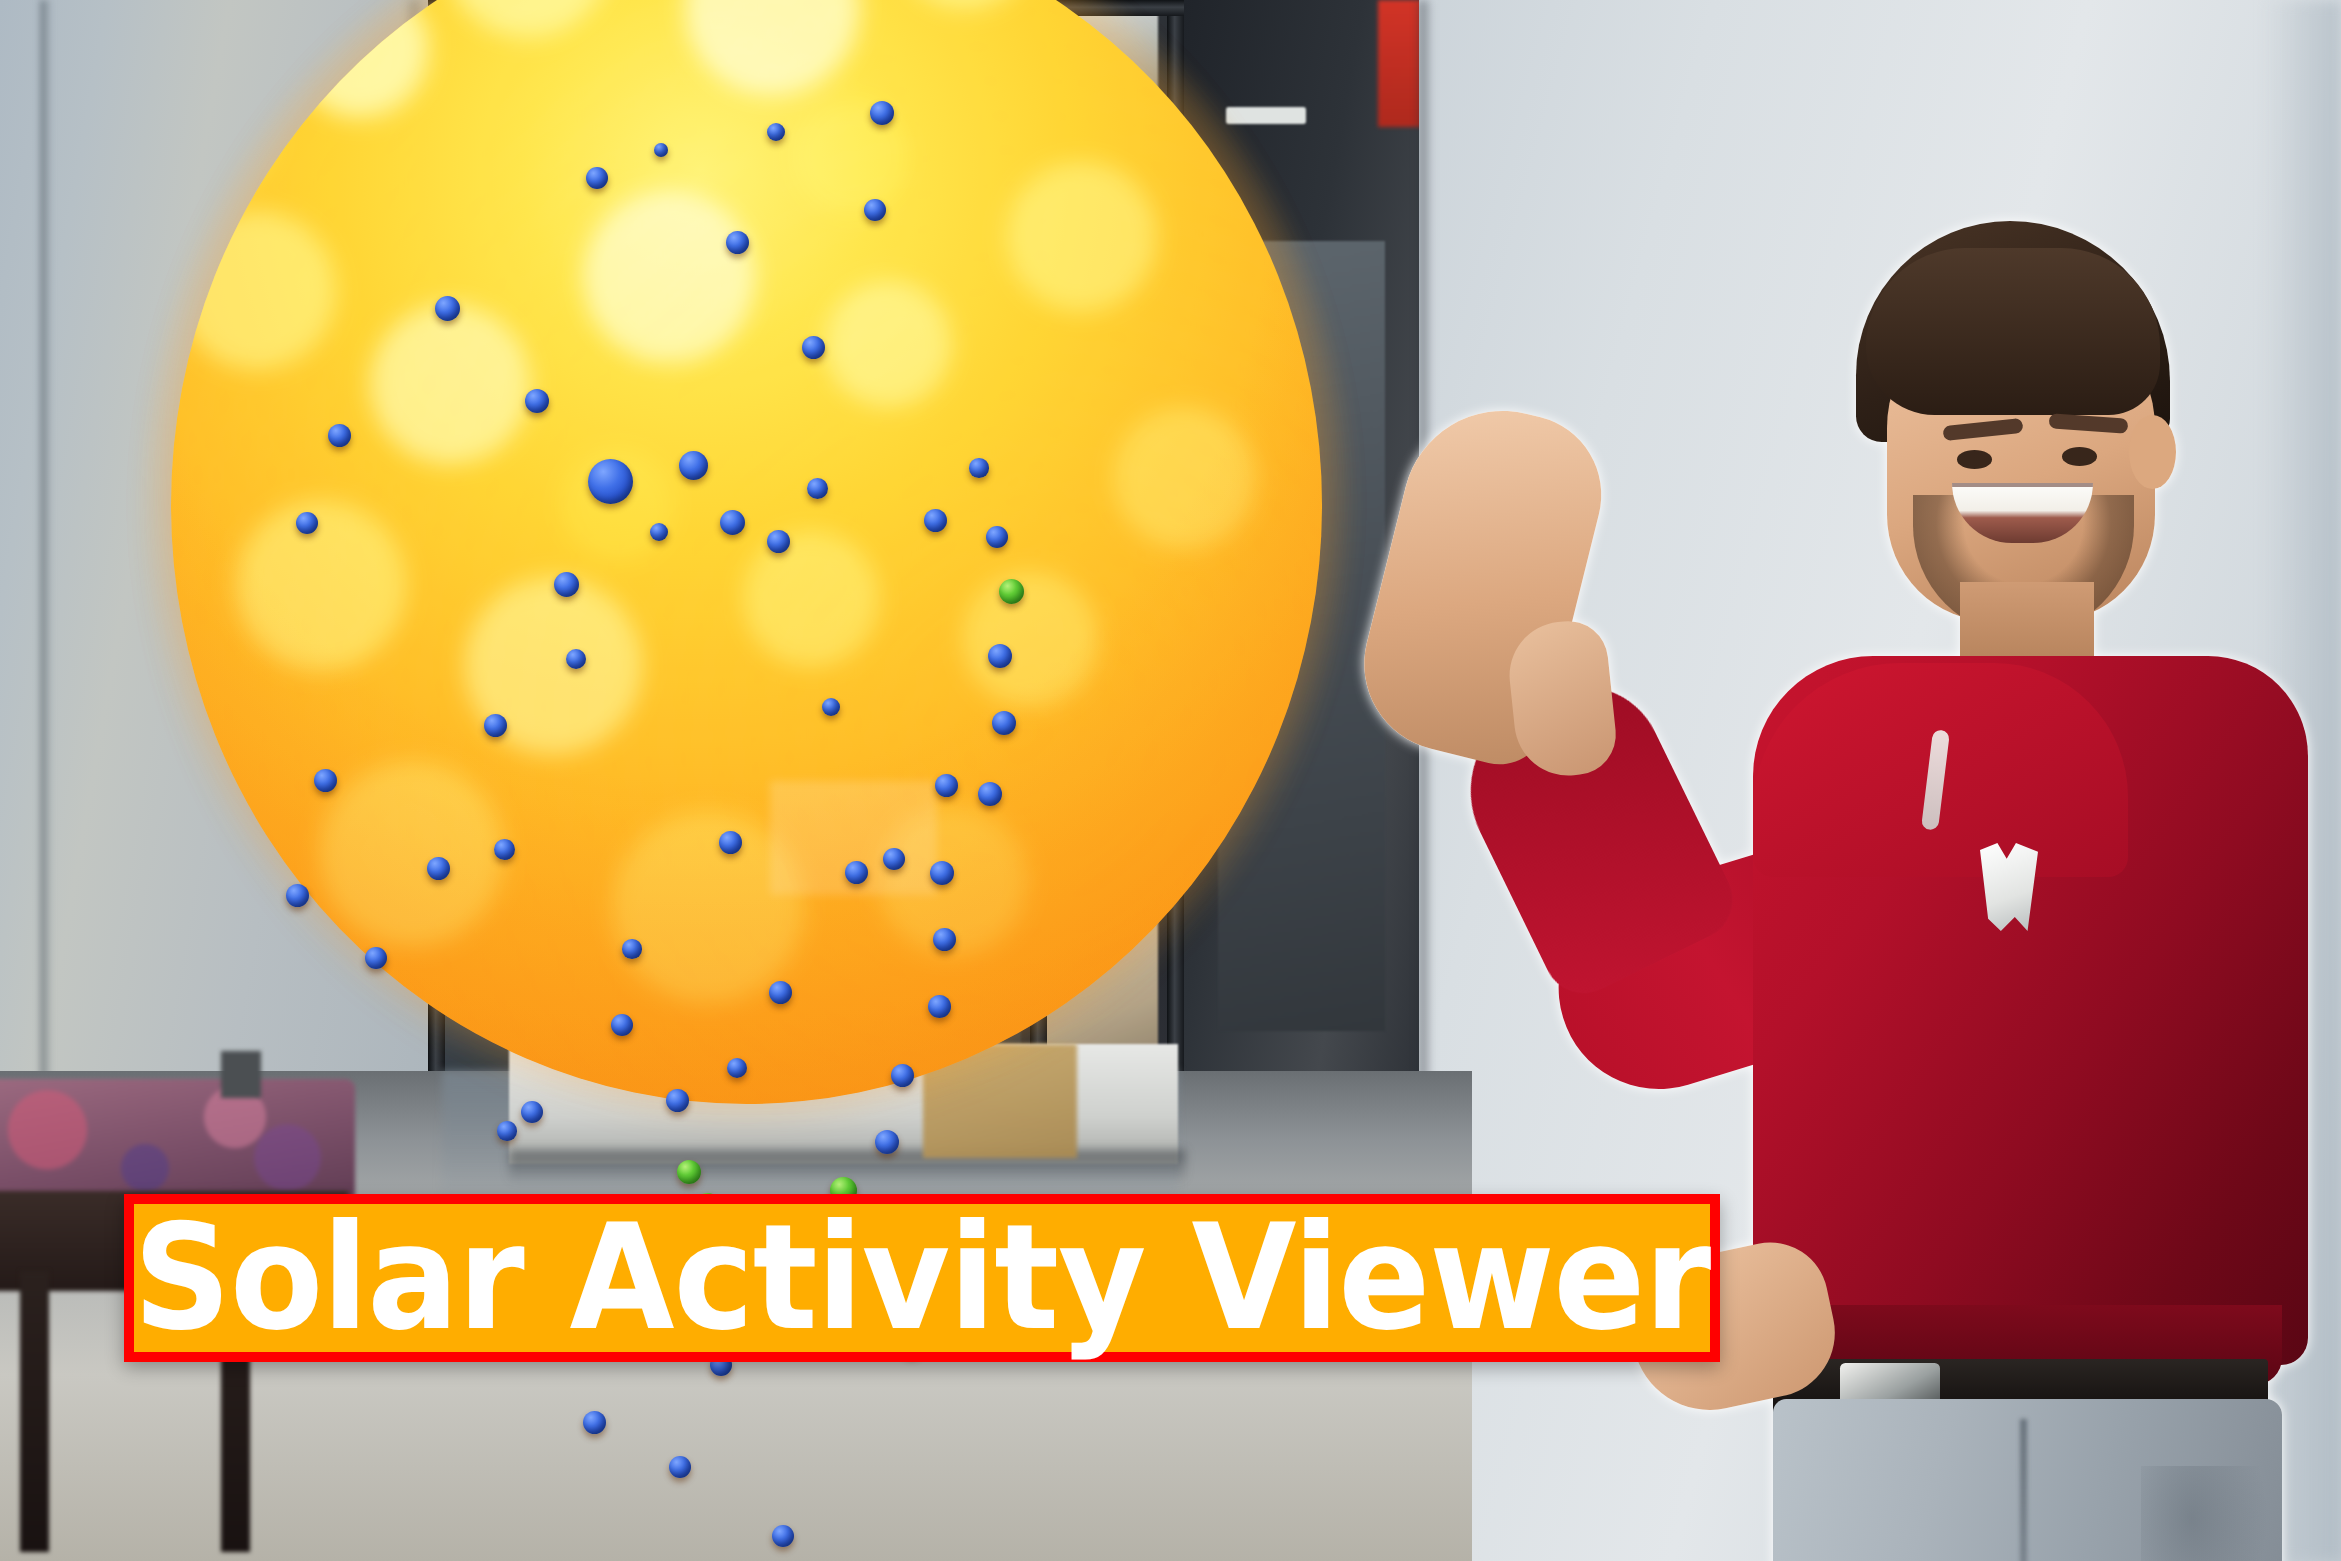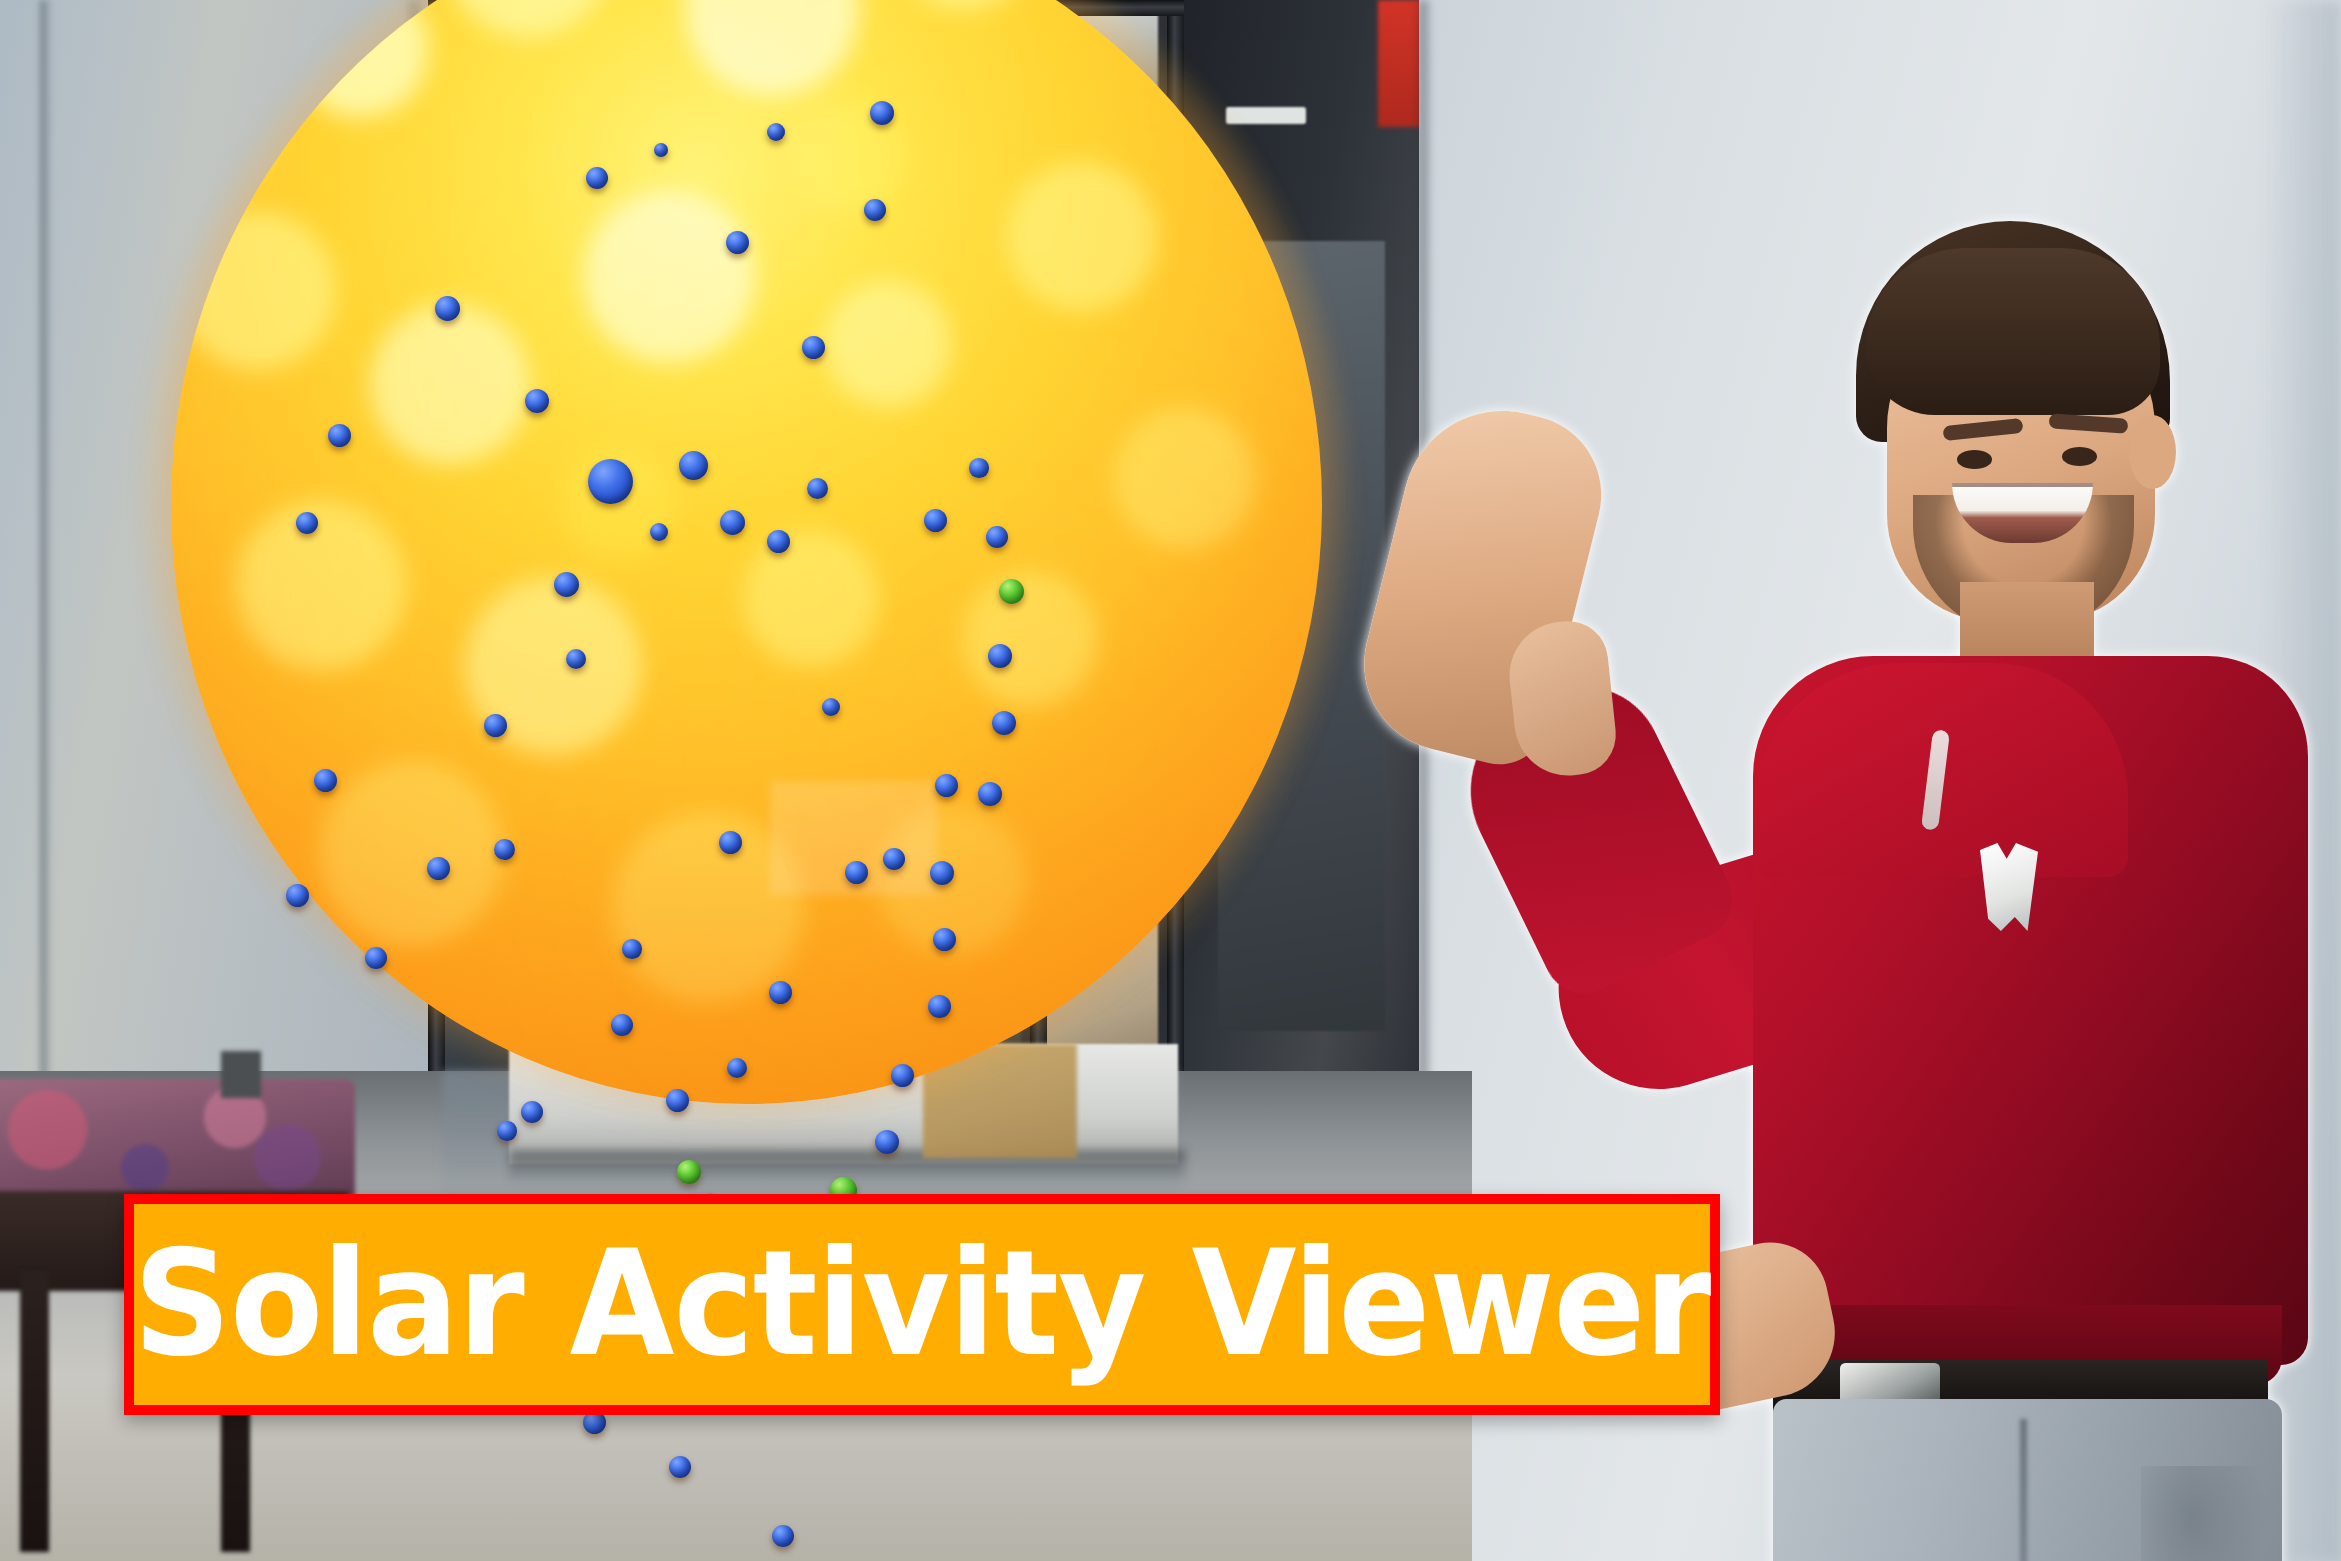--- a/index.html
+++ b/index.html
@@ -315,21 +315,21 @@
     background:linear-gradient(180deg,rgba(60,70,80,.55),rgba(90,100,110,.15));
     filter:blur(2px);
   }
   .p-pocket{
     left:589px;top:1245px;width:127px;height:174px;
     background:radial-gradient(ellipse at 40% 30%, rgba(70,80,90,.30), rgba(70,80,90,0) 70%);
   }
 
   
   #banner{
-    position:absolute;left:124px;top:1194px;width:1596px;height:221px;
+    position:absolute;left:124px;top:1194px;width:1596px;height:168px;
     background:#ffad00;
     border:10.7px solid #ff0000;
     box-sizing:border-box;
     display:flex;align-items:center;justify-content:center;
     box-shadow:0 6.7px 17.4px rgba(0,0,0,.30);
   }
   #banner-title{
     color:#ffffff;
     font-family:"DejaVu Sans","Liberation Sans",sans-serif;
     font-weight:bold;

